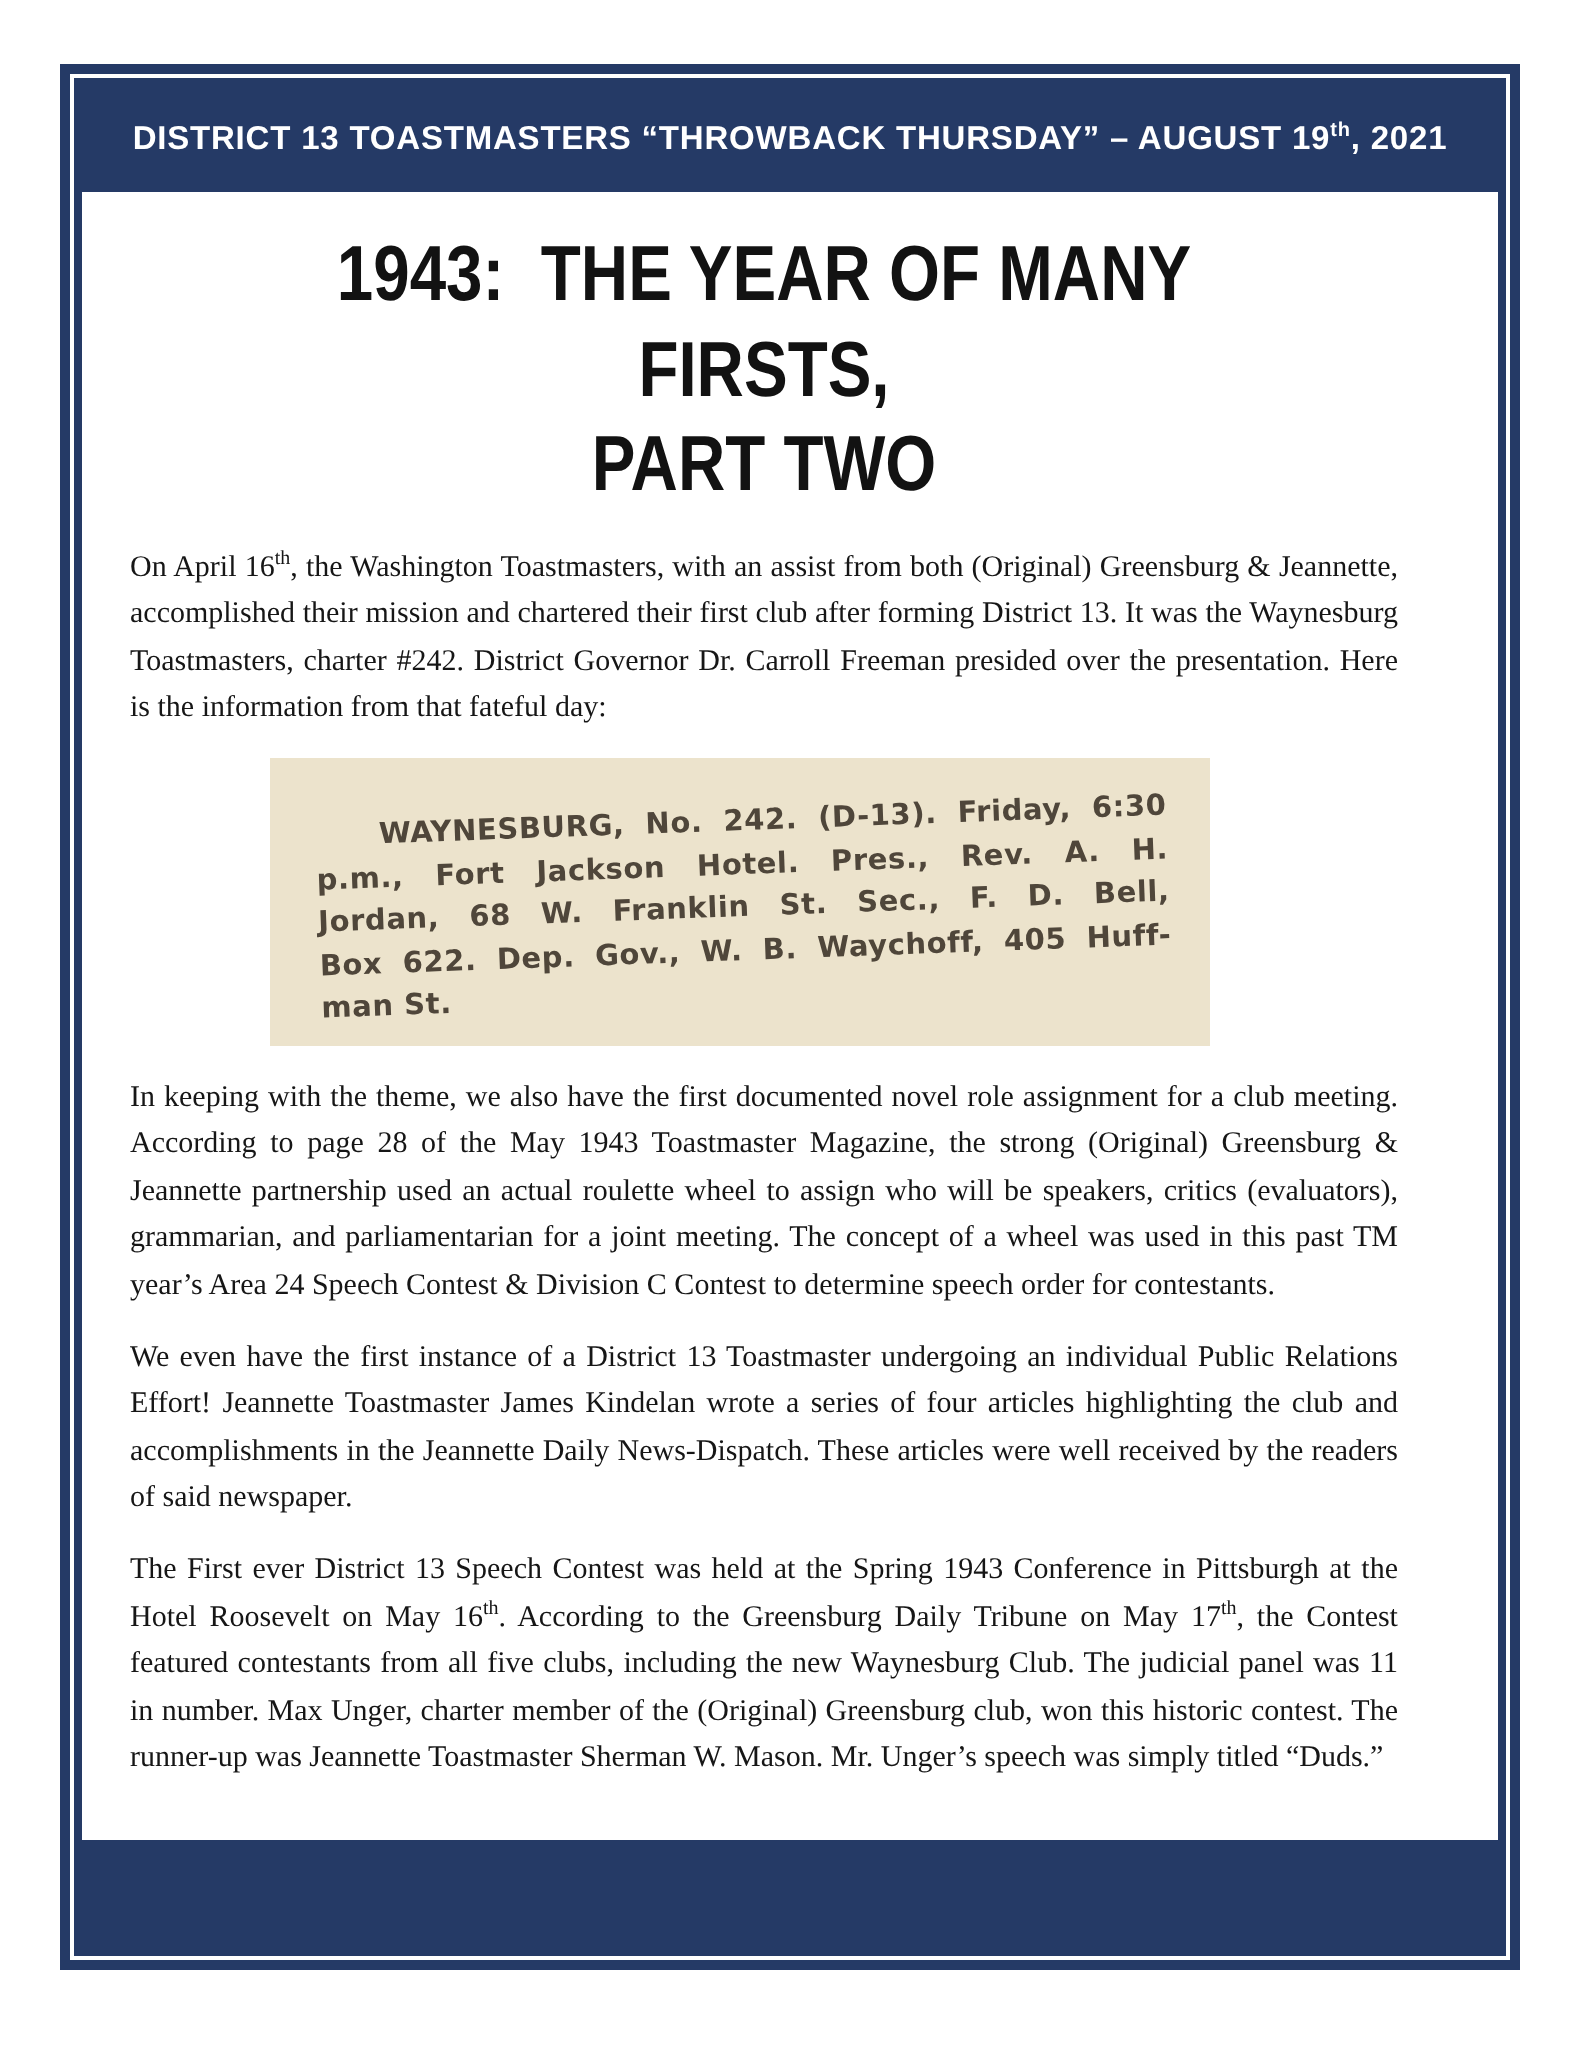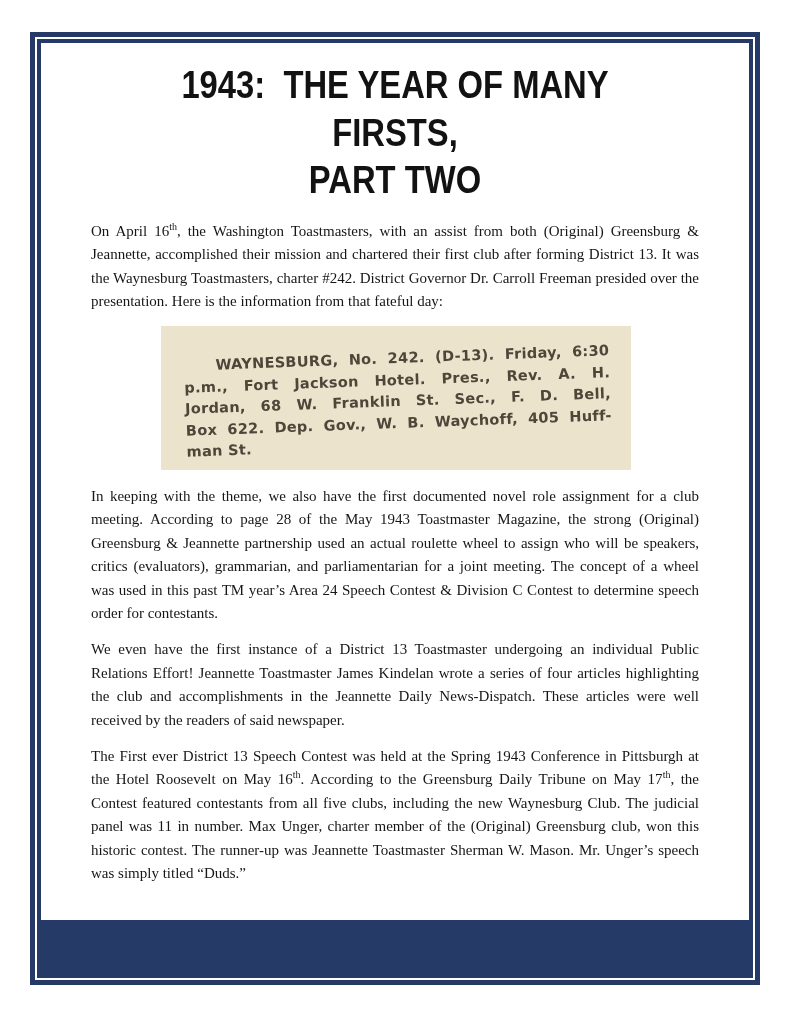--- a/index.html
+++ b/index.html
@@ -47,21 +47,21 @@
   .banner-title {
     color: #ffffff;
     font-weight: bold;
     font-size: 16.5px;
     letter-spacing: 0.4px;
     white-space: nowrap;
   }
   .banner-title sup { font-size: 10px; }
   .content {
     flex: 1 1 auto;
-    padding: 13px 50px 0 50px;
+    padding: 13px 50px 0 24px;
     background: #ffffff;
     overflow: hidden;
   }
   .doc-title {
     text-align: center;
     font-weight: bold;
     color: #121212;
     font-size: 39px;
     line-height: 1.22;
     margin: 5px 0 16px 0;
@@ -102,20 +102,23 @@
     height: 54px;
     flex: 0 0 54px;
   }
 </style>
 </head>
 <body>
 
 <div class="page-frame">
   <div class="page-inner">
 
+    <div class="banner">
+      <div class="banner-title"><span>DISTRICT 13 TOASTMASTERS “THROWBACK THURSDAY” – AUGUST 19</span><sup>th</sup><span>, 2021</span></div>
+    </div>
 
     <div class="content">
 
       <div class="doc-title">
         <div class="title-line">1943:  THE YEAR OF MANY FIRSTS,</div>
         <div class="title-line">PART TWO</div>
       </div>
 
       <p class="body-para"><span>On April 16</span><sup>th</sup><span>, the Washington Toastmasters, with an assist from both (Original) Greensburg &amp; Jeannette, accomplished their mission and chartered their first club after forming District 13.  It was the Waynesburg Toastmasters, charter #242. District Governor Dr. Carroll Freeman presided over the presentation. Here is the information from that fateful day:</span></p>
 

